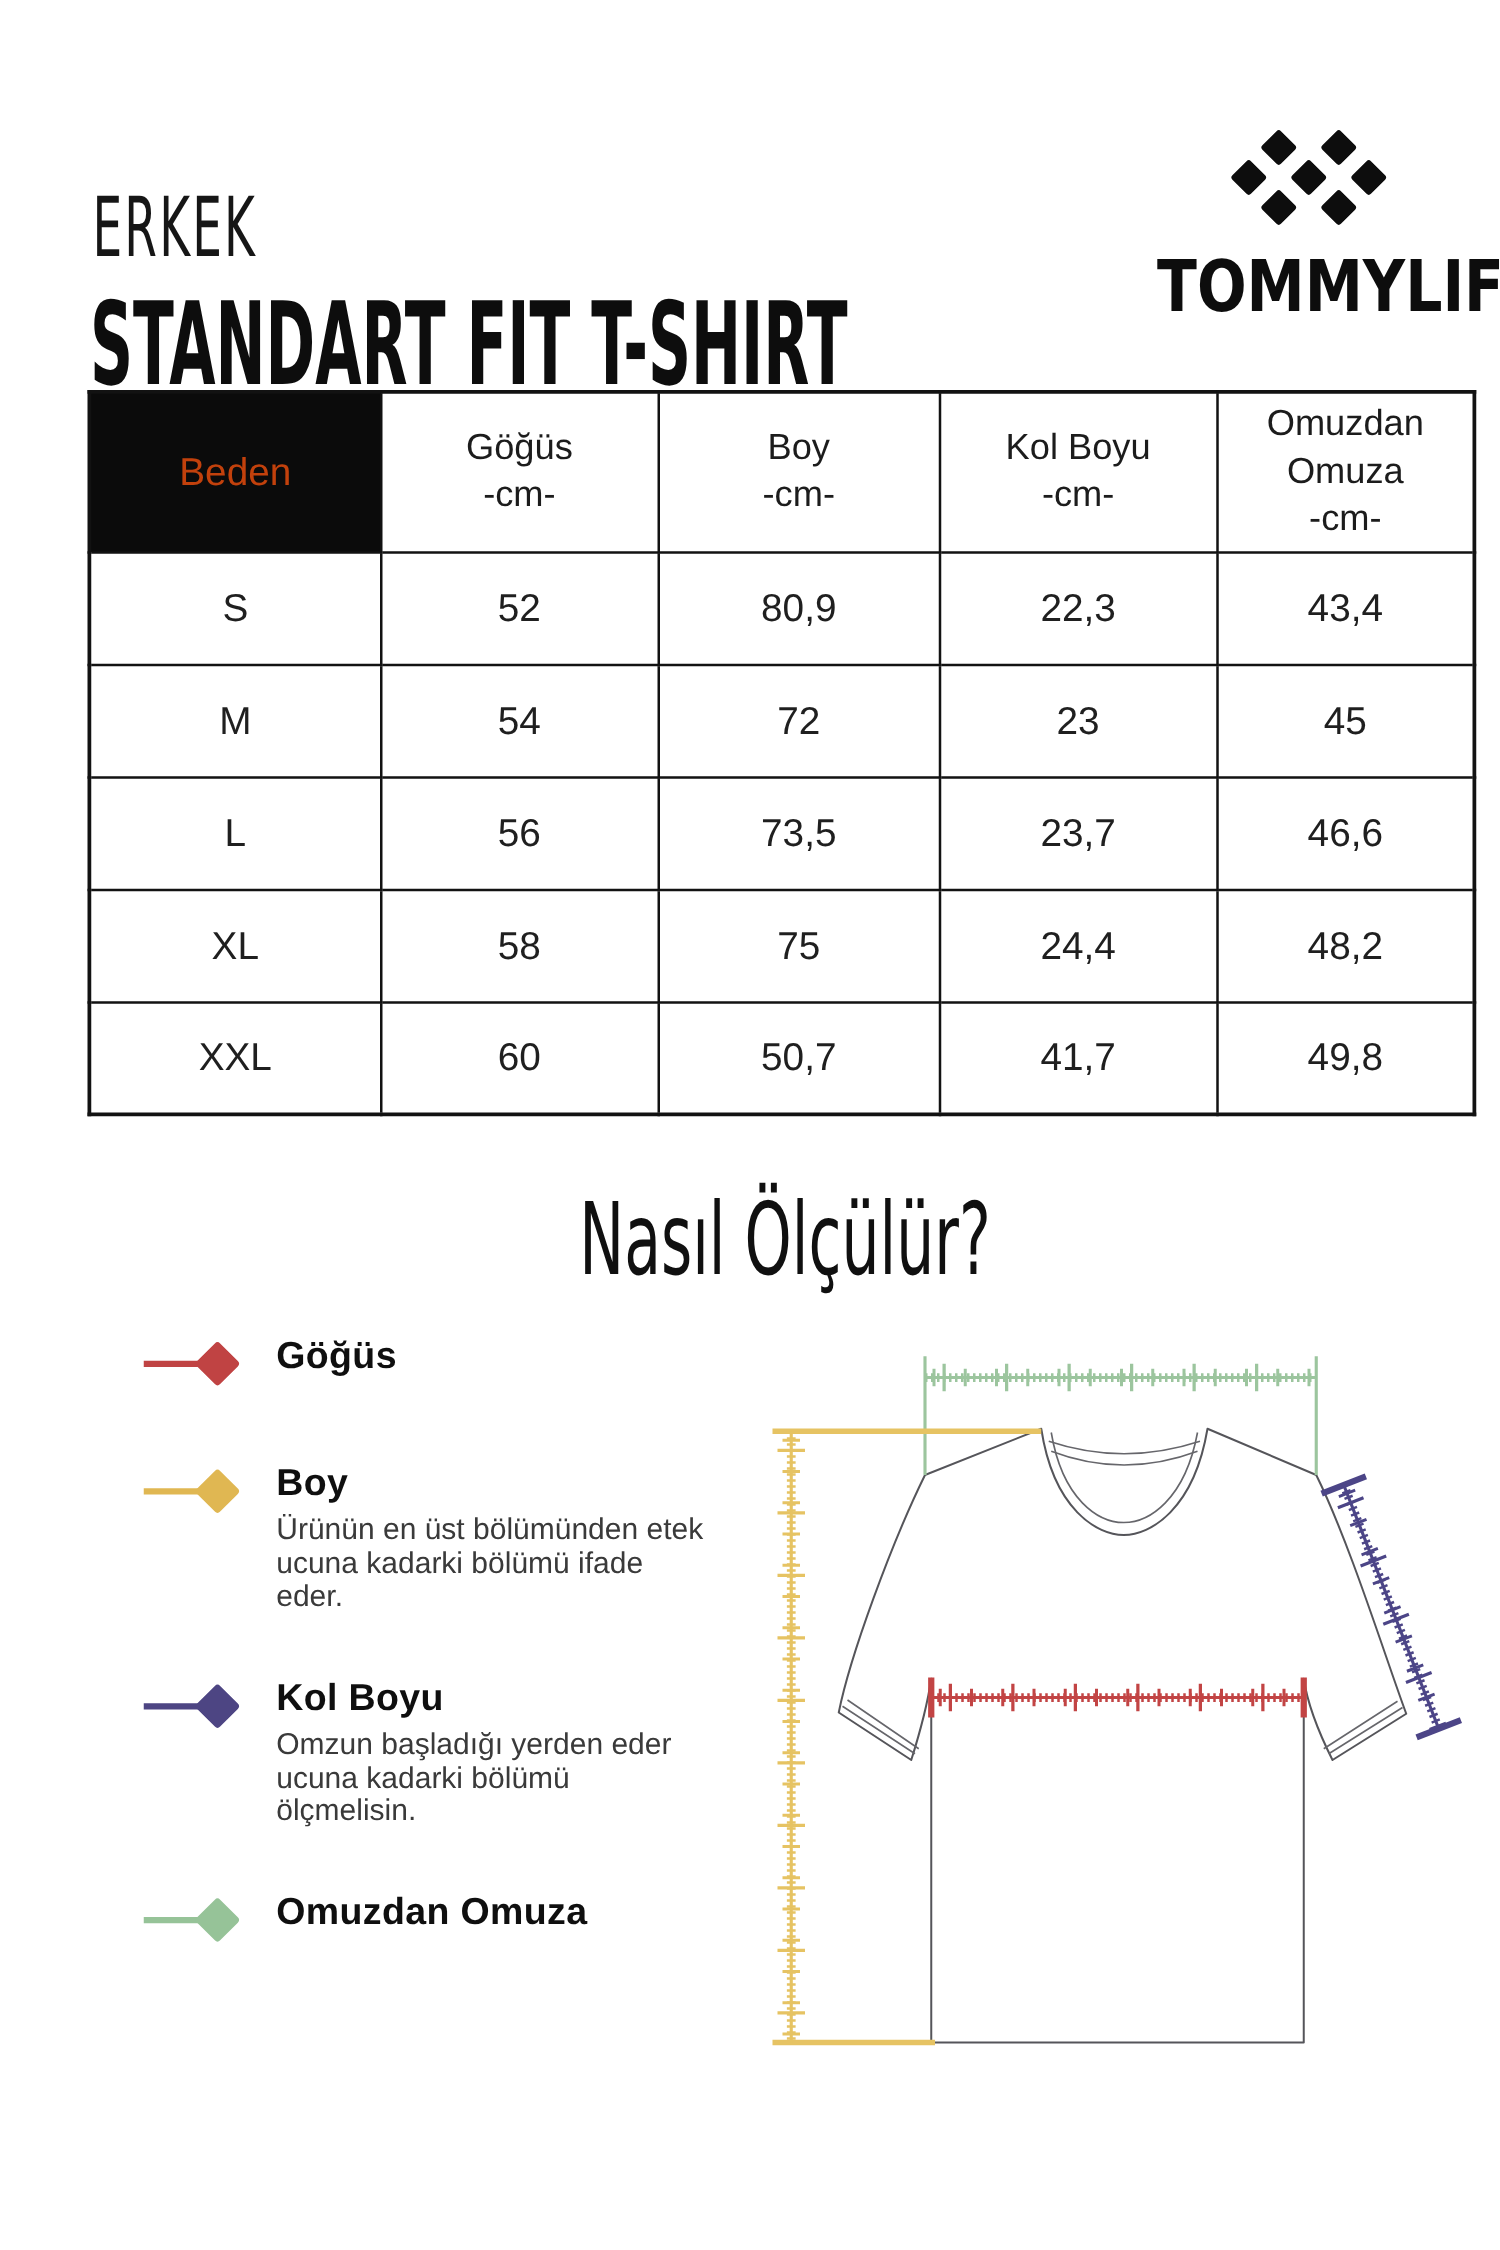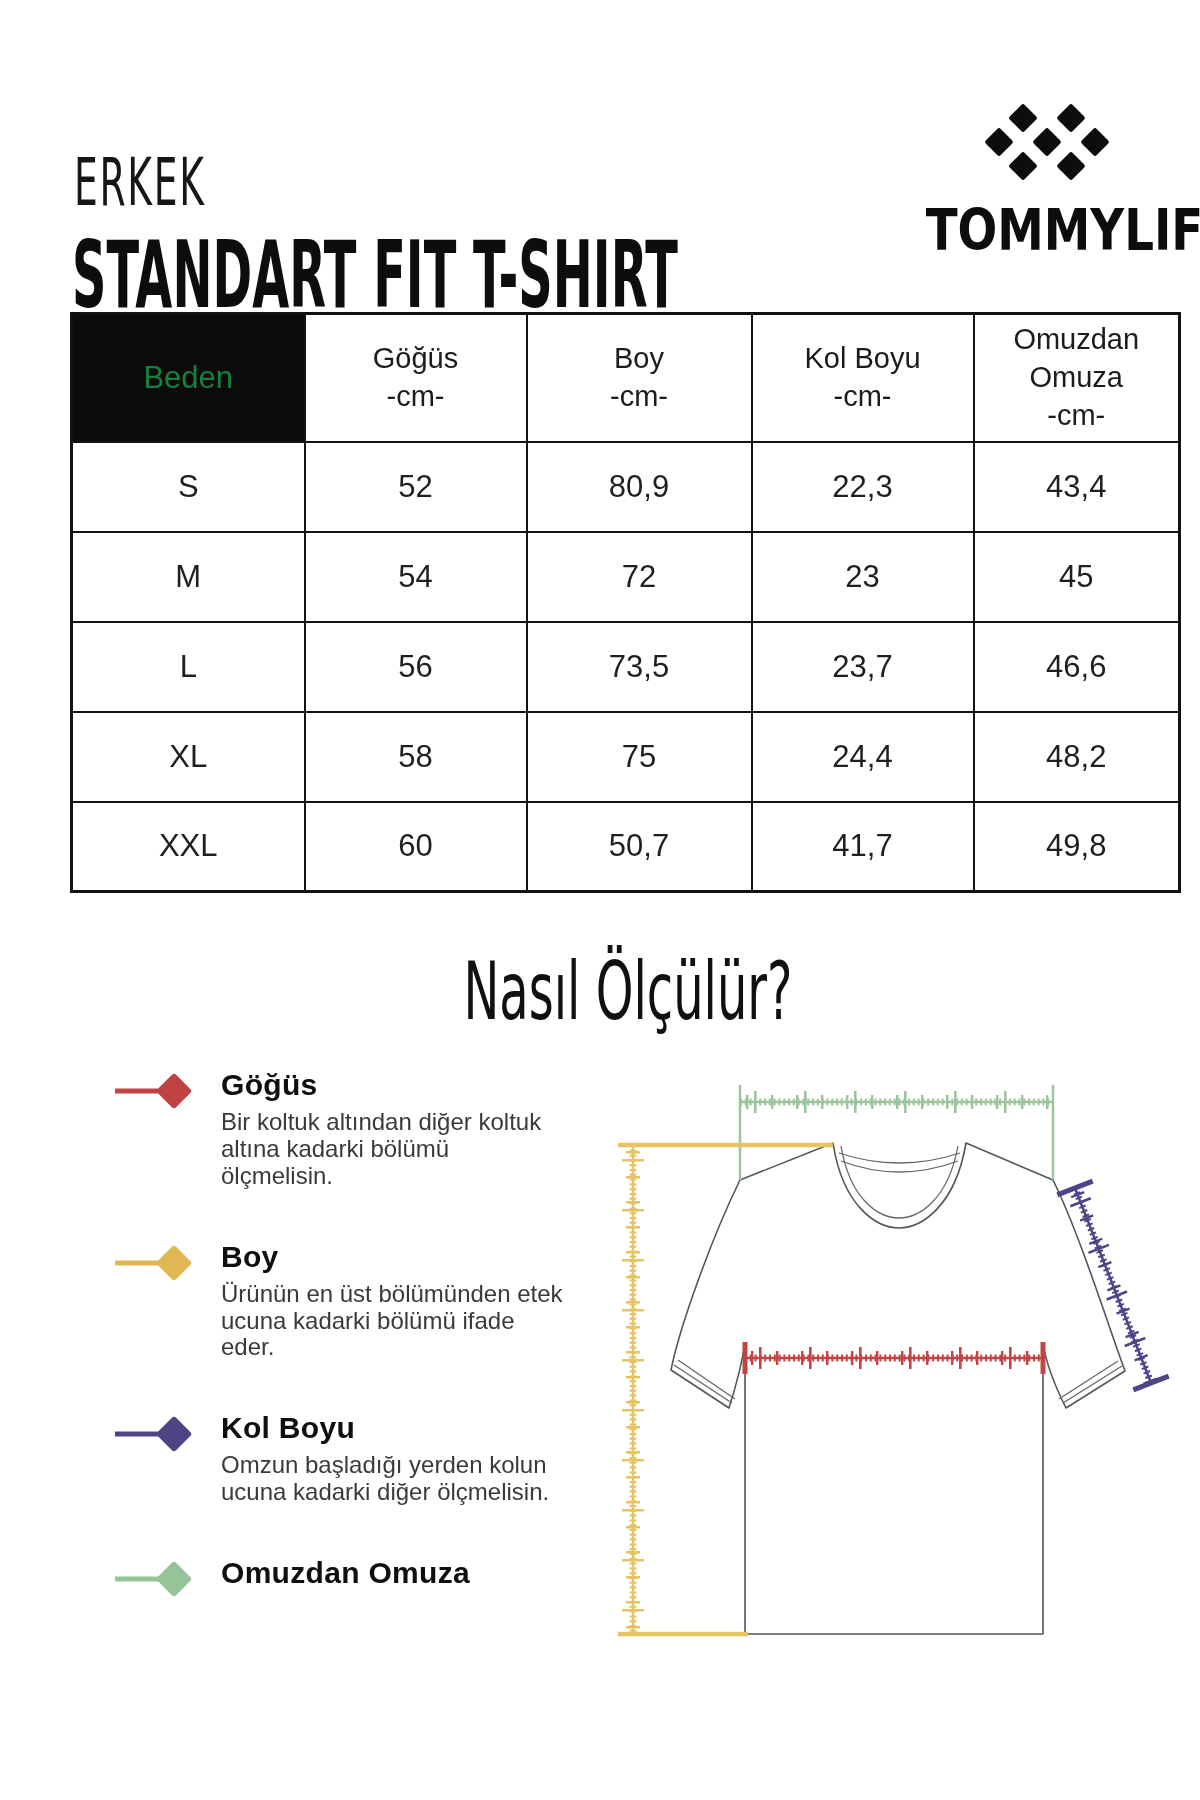--- a/index.html
+++ b/index.html
@@ -23,21 +23,21 @@
 
   
   table.size-table{position:absolute;left:42px;top:312px;width:1108px;height:578px;
     border-collapse:collapse;table-layout:fixed;border:3px solid #121212;}
   .size-table th,.size-table td{border:2.5px solid #121212;text-align:center;
     vertical-align:middle;padding:0;}
   .size-table thead tr{height:128px;}
   .size-table tbody tr{height:90px;}
   .head-cell{font-size:29px;font-weight:500;color:#1c1c1c;line-height:1.3;background:#fff;}
   .head-cell .unit{font-weight:500;}
-  th.size-col,td.size-cell{background:#0b0b0b;color:#15803d;font-weight:400;}
+  th.size-col,td.size-cell{background:#0b0b0b;color:#c2410c;font-weight:400;}
   th.size-col{font-size:31px;}
   td.size-cell{font-size:32px;}
   .size-table tbody td{font-size:31px;color:#1f1f1f;font-weight:400;background:#fff;}
 
   
   .howto-title{position:absolute;left:0;top:950px;width:1200px;text-align:center;
     font-family:"DejaVu Sans",sans-serif;font-size:80px;font-weight:400;line-height:1.05;
     transform:scaleX(.60);transform-origin:center;color:#101010;white-space:nowrap;}
 
   .legend{position:absolute;left:85px;top:1068px;width:480px;
@@ -146,41 +146,40 @@
   <div class="howto-title">Nasıl Ölçülür?</div>
 
   <div class="legend">
       <div class="legend-item">
         <svg class="legend-icon" viewBox="0 0 92 58">
        <line x1="2" y1="29" x2="47" y2="29" stroke="#C04343" stroke-width="5"></line>
        <rect x="48" y="16" width="26" height="26" rx="3" transform="rotate(45 61 29)" fill="#C04343"></rect>
      </svg>
      <div class="legend-text">
        <div class="legend-title">Göğüs</div>
-       <div class="legend-desc">Bir koltuk altından diğer koltuk altına kadarki bölümü ölçmelisin.</div>
      </div>
       </div>
       <div class="legend-item">
         <svg class="legend-icon" viewBox="0 0 92 58">
        <line x1="2" y1="29" x2="47" y2="29" stroke="#E0B752" stroke-width="5"></line>
        <rect x="48" y="16" width="26" height="26" rx="3" transform="rotate(45 61 29)" fill="#E0B752"></rect>
      </svg>
      <div class="legend-text">
        <div class="legend-title">Boy</div>
        <div class="legend-desc">Ürünün en üst bölümünden etek ucuna kadarki bölümü ifade eder.</div>
      </div>
       </div>
       <div class="legend-item">
         <svg class="legend-icon" viewBox="0 0 92 58">
        <line x1="2" y1="29" x2="47" y2="29" stroke="#4D4583" stroke-width="5"></line>
        <rect x="48" y="16" width="26" height="26" rx="3" transform="rotate(45 61 29)" fill="#4D4583"></rect>
      </svg>
      <div class="legend-text">
        <div class="legend-title">Kol Boyu</div>
-       <div class="legend-desc">Omzun başladığı yerden kolun ucuna kadarki diğer ölçmelisin.</div>
+       <div class="legend-desc">Omzun başladığı yerden eder ucuna kadarki bölümü ölçmelisin.</div>
      </div>
       </div>
       <div class="legend-item">
         <svg class="legend-icon" viewBox="0 0 92 58">
        <line x1="2" y1="29" x2="47" y2="29" stroke="#96C398" stroke-width="5"></line>
        <rect x="48" y="16" width="26" height="26" rx="3" transform="rotate(45 61 29)" fill="#96C398"></rect>
      </svg>
      <div class="legend-text">
        <div class="legend-title">Omuzdan Omuza</div>
      </div>

